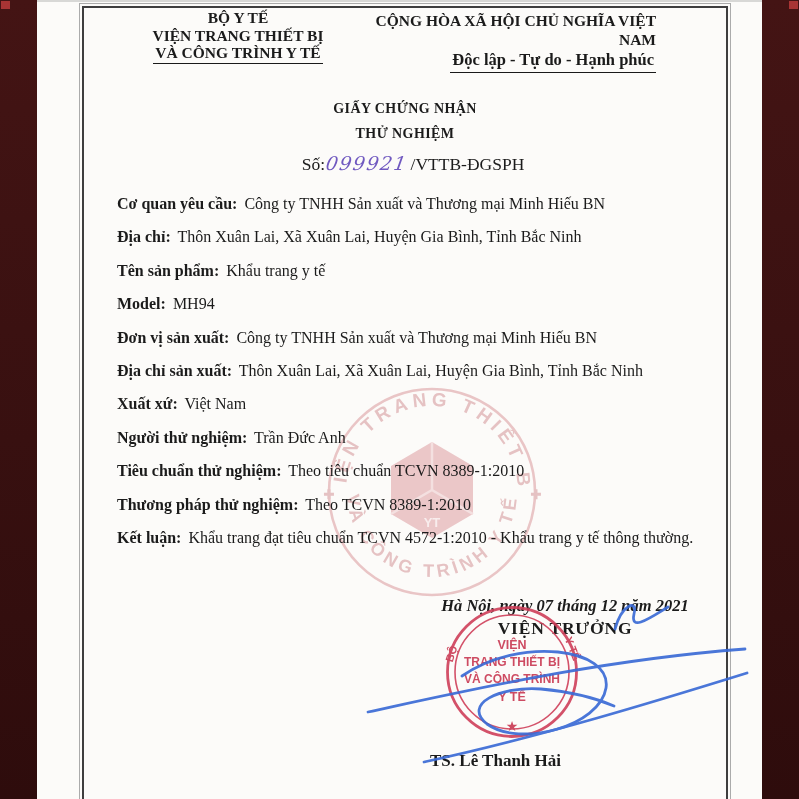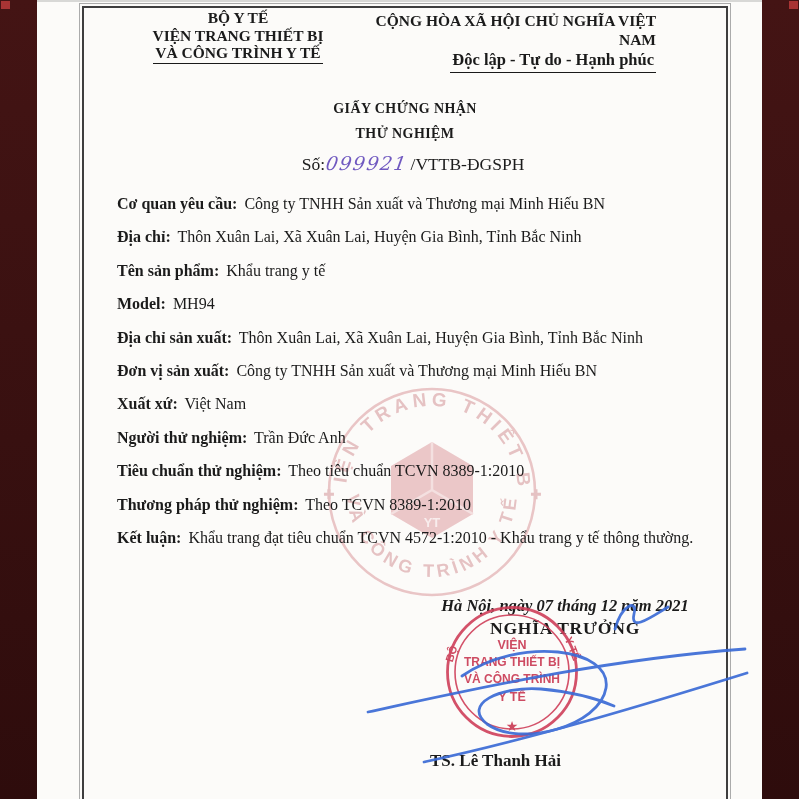--- a/index.html
+++ b/index.html
@@ -98,31 +98,31 @@
 
     <div class="num-line">
       <span>Số:</span><span class="hand-num">099921</span><span>/VTTB-ĐGSPH</span>
     </div>
 
     <div class="fields" id="fields">
         <div class="field-row"><span class="field-label">Cơ quan yêu cầu:</span> <span>Công ty TNHH Sản xuất và Thương mại Minh Hiếu BN</span></div>
         <div class="field-row"><span class="field-label">Địa chỉ:</span> <span>Thôn Xuân Lai, Xã Xuân Lai, Huyện Gia Bình, Tỉnh Bắc Ninh</span></div>
         <div class="field-row"><span class="field-label">Tên sản phẩm:</span> <span>Khẩu trang y tế</span></div>
         <div class="field-row"><span class="field-label">Model:</span> <span>MH94</span></div>
+        <div class="field-row"><span class="field-label">Đơn vị sản xuất:</span> <span>Công ty TNHH Sản xuất và Thương mại Minh Hiếu BN</span></div>
         <div class="field-row"><span class="field-label">Địa chỉ sản xuất:</span> <span>Thôn Xuân Lai, Xã Xuân Lai, Huyện Gia Bình, Tỉnh Bắc Ninh</span></div>
-        <div class="field-row"><span class="field-label">Đơn vị sản xuất:</span> <span>Công ty TNHH Sản xuất và Thương mại Minh Hiếu BN</span></div>
         <div class="field-row"><span class="field-label">Xuất xứ:</span> <span>Việt Nam</span></div>
         <div class="field-row"><span class="field-label">Người thử nghiệm:</span> <span>Trần Đức Anh</span></div>
         <div class="field-row"><span class="field-label">Tiêu chuẩn thử nghiệm:</span> <span>Theo tiêu chuẩn TCVN 8389-1:2010</span></div>
         <div class="field-row"><span class="field-label">Thương pháp thử nghiệm:</span> <span>Theo TCVN 8389-1:2010</span></div>
         <div class="field-row last"><span class="field-label">Kết luận:</span> <span>Khẩu trang đạt tiêu chuẩn TCVN 4572-1:2010 - Khẩu trang y tế thông thường.</span></div>
       </div>
 
     <div class="date-line">Hà Nội, ngày 07 tháng 12 năm 2021</div>
-    <div class="signer-title">NGHĨA TRƯỞNG</div>
+    <div class="signer-title">VIỆN TRƯỞNG</div>
     <div class="signer-name">TS. Lê Thanh Hải</div>
   </div>
 
   <svg class="overlay z3" width="799" height="799" viewBox="0 0 799 799">
     <g opacity="0.9">
       <circle cx="512" cy="672" r="64.5" fill="none" stroke="#cf3f5a" stroke-width="2.8"></circle>
       <circle cx="512" cy="672" r="57" fill="none" stroke="#cf3f5a" stroke-width="1.6"></circle>
       <text class="stamp-text" font-size="11" fill="#c93852" text-anchor="middle" transform="translate(455,655) rotate(-72)">BỘ</text>
       <text class="stamp-text" font-size="11" fill="#c93852" text-anchor="middle" transform="translate(569,650) rotate(68)">Y TẾ</text>
       <text class="stamp-text" x="512" y="649" font-size="12.5" fill="#c93852" text-anchor="middle">VIỆN</text>

